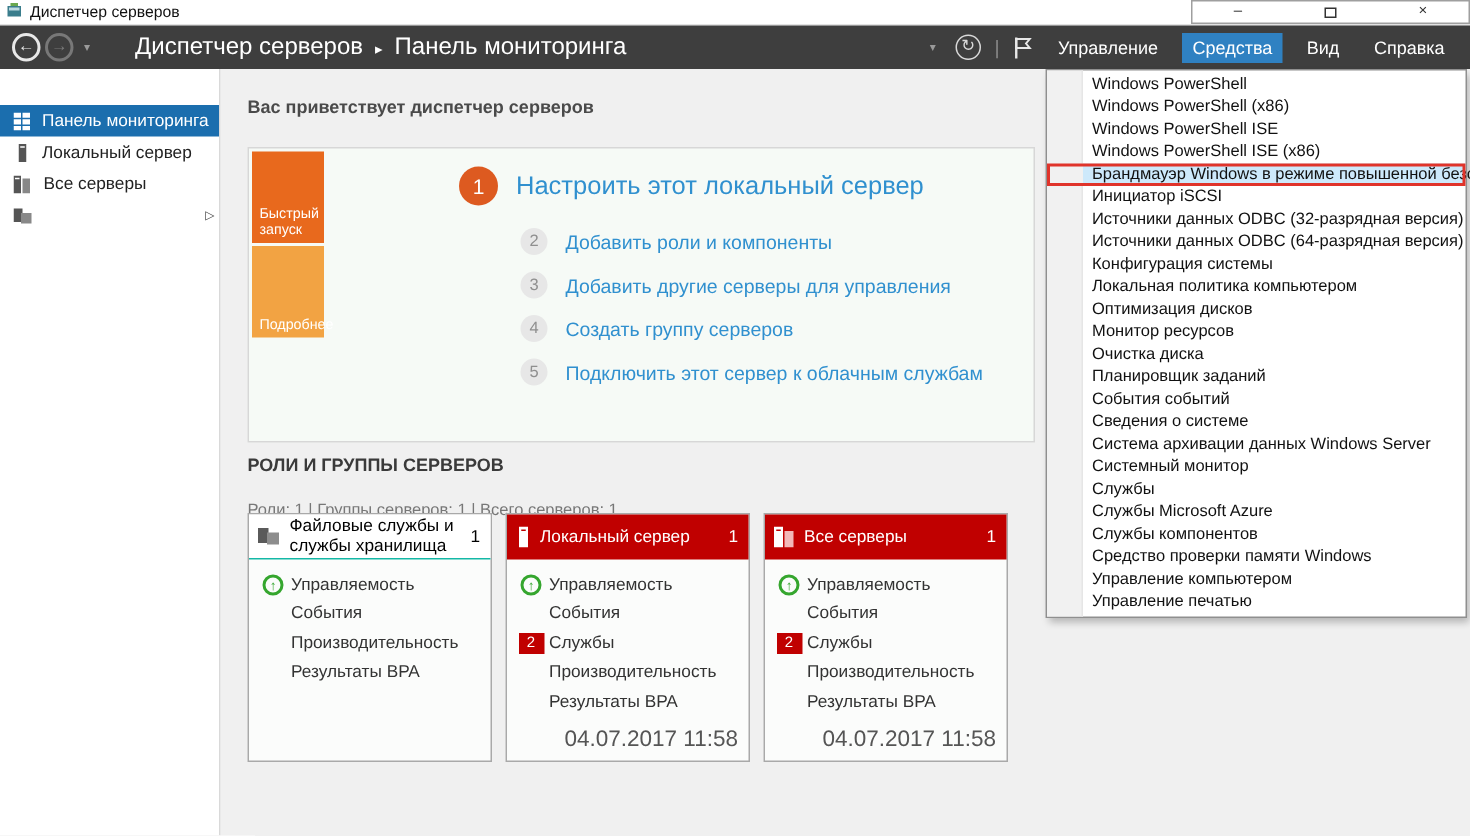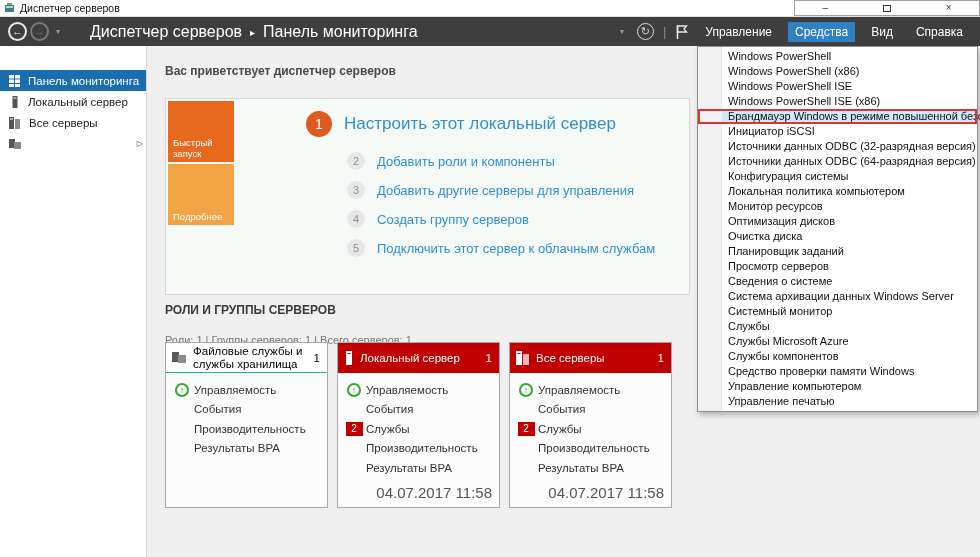--- a/index.html
+++ b/index.html
@@ -31,21 +31,21 @@
   .sidebar { position:absolute; left:0; top:46px; width:147px; height:511px; background:#ffffff; border-right:1px solid #d9d9d9; padding-top:24px; }
   .side-item { height:21px; display:flex; align-items:center; padding-left:9px; gap:7px; font-size:11.5px; color:#222; }
   .side-item.selected { background:#1b6eae; color:#fff; }
   .side-icon svg { display:block; }
   .flyout { margin-left:auto; margin-right:3px; font-size:8px; color:#444; }
 
   
   .welcome-heading { position:absolute; left:165px; top:64px; font-size:12px; font-weight:bold; color:#4a4a4a; }
   .welcome-tile { position:absolute; left:165px; top:98px; width:525px; height:197px; background:#f6faf6; border:1px solid #d7d7d7; }
   .orange-col { position:absolute; left:2px; top:2px; width:66px; }
-  .orange-block { position:relative; width:66px; height:61px; margin-bottom:2px; }
+  .orange-block { position:relative; width:48px; height:61px; margin-bottom:2px; }
   .orange-block.dark { background:#e8691d; }
   .orange-block.light { background:#f2a343; }
   .orange-label { position:absolute; left:5px; bottom:3px; color:#fff; font-size:9.5px; }
   .steps { position:absolute; left:140px; top:12px; width:380px; }
   .step { display:flex; align-items:center; gap:12px; margin-bottom:11px; margin-left:41px; }
   .step-num { width:18px; height:18px; border-radius:50%; background:#e7e7e7; color:#8f8f8f; font-size:11px; display:flex; align-items:center; justify-content:center; flex:none; }
   .step-label { font-size:13px; color:#3090cf; text-decoration:none; cursor:pointer; }
   .step.primary { margin-left:0; margin-bottom:15px; }
   .step.primary .step-num { width:26px; height:26px; background:#dd5a20; color:#fff; font-size:14px; }
   .step.primary .step-label { font-size:17px; }
@@ -352,33 +352,33 @@
       <div class="tools-item">
         <span>Источники данных ODBC (64-разрядная версия)</span>
       </div>
       <div class="tools-item">
         <span>Конфигурация системы</span>
       </div>
       <div class="tools-item">
         <span>Локальная политика компьютером</span>
       </div>
       <div class="tools-item">
+        <span>Оптимизация дисков</span>
+      </div>
+      <div class="tools-item">
         <span>Монитор ресурсов</span>
       </div>
       <div class="tools-item">
-        <span>Оптимизация дисков</span>
-      </div>
-      <div class="tools-item">
         <span>Очистка диска</span>
       </div>
       <div class="tools-item">
         <span>Планировщик заданий</span>
       </div>
       <div class="tools-item">
-        <span>Просмотр серверов</span>
+        <span>События событий</span>
       </div>
       <div class="tools-item">
         <span>Сведения о системе</span>
       </div>
       <div class="tools-item">
         <span>Система архивации данных Windows Server</span>
       </div>
       <div class="tools-item">
         <span>Системный монитор</span>
       </div>

